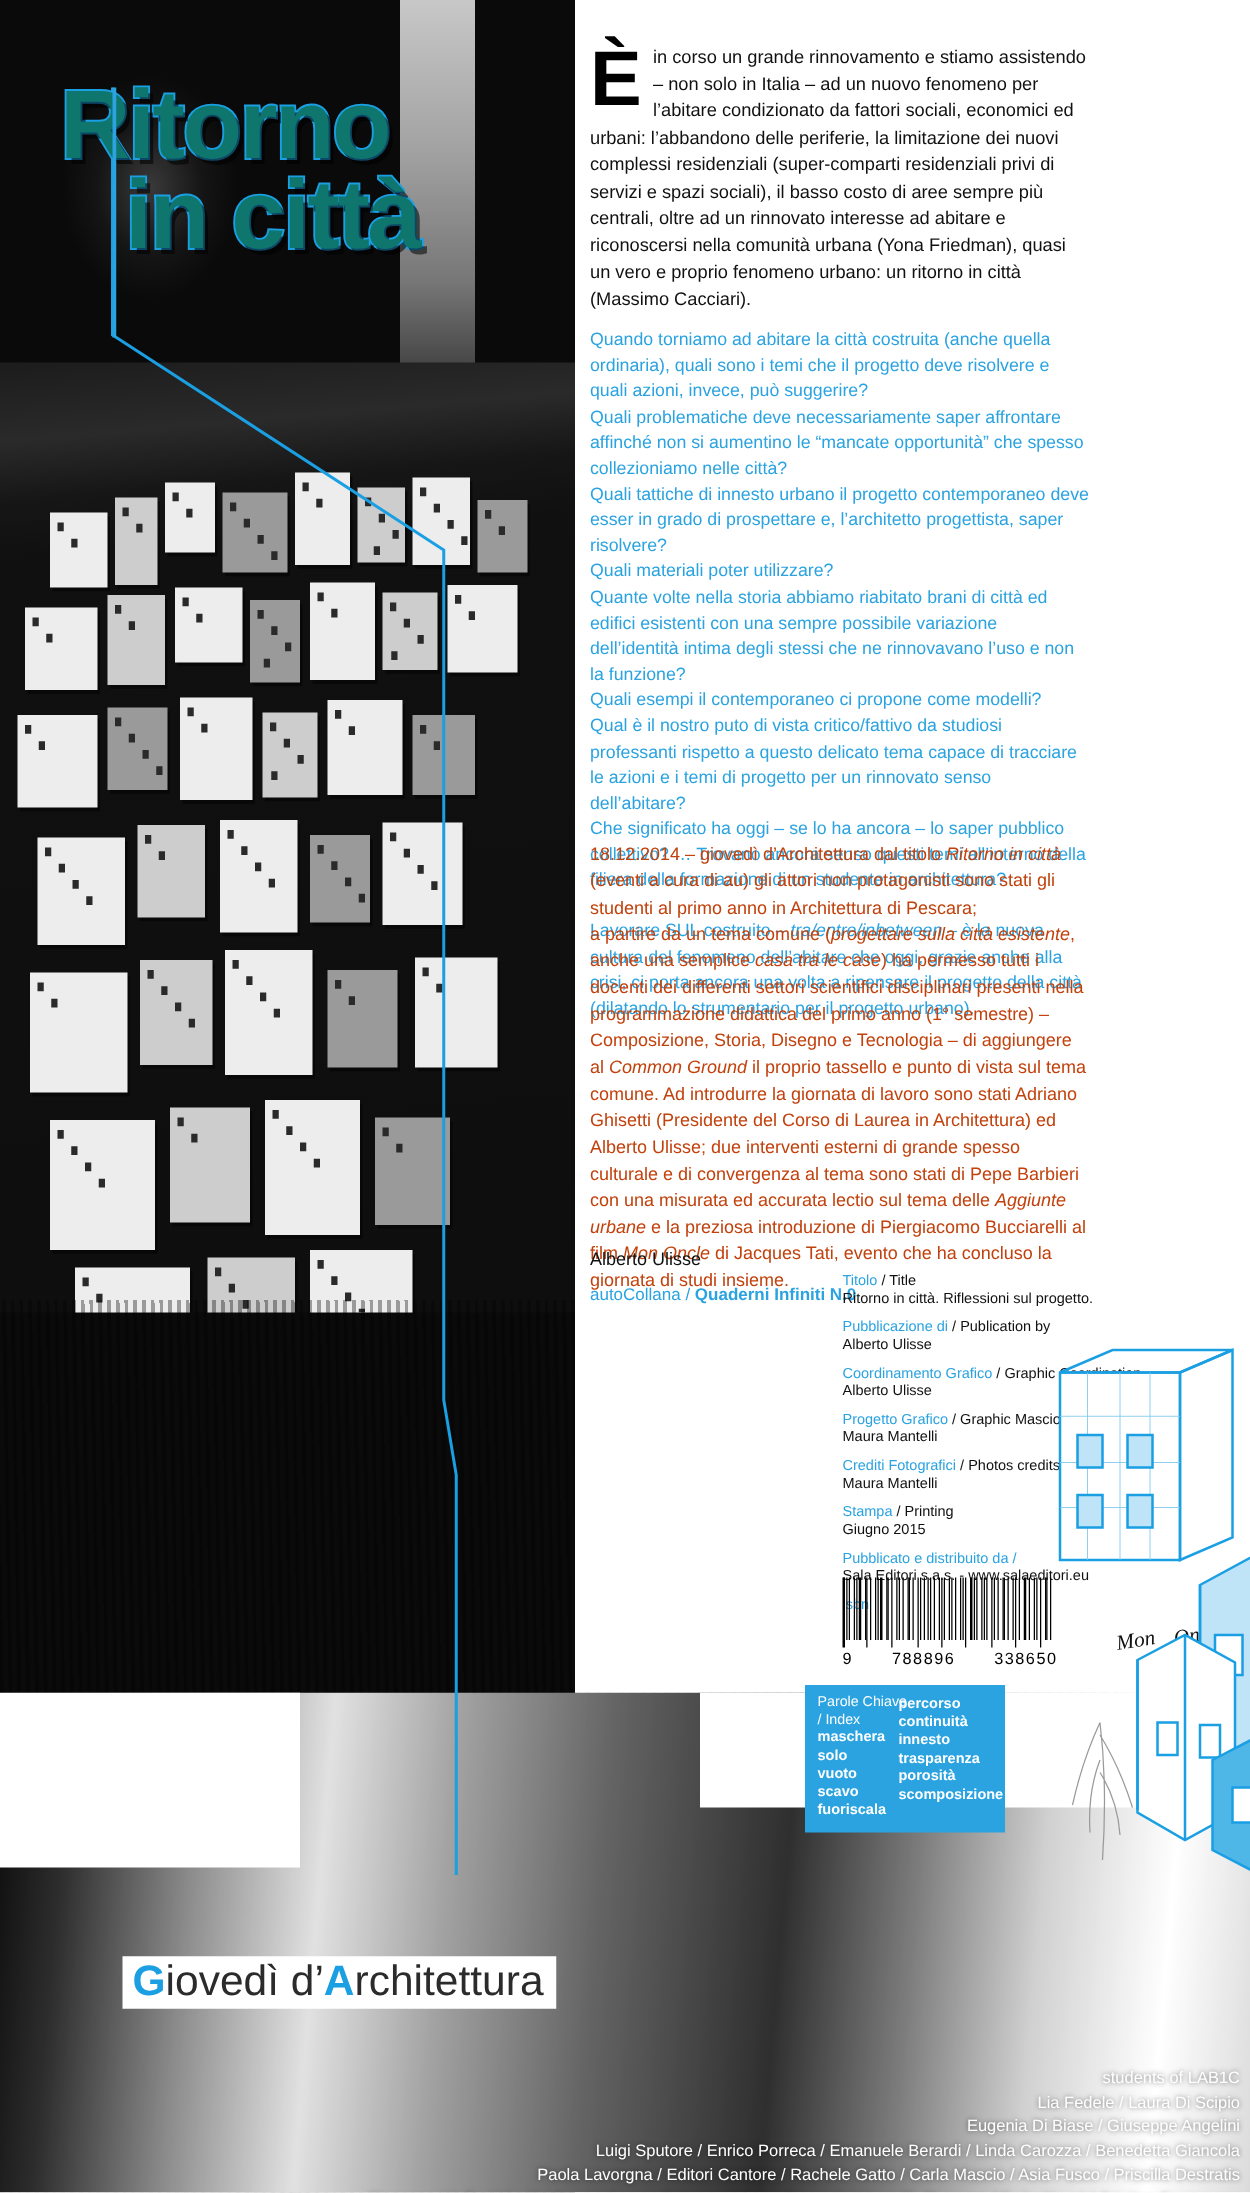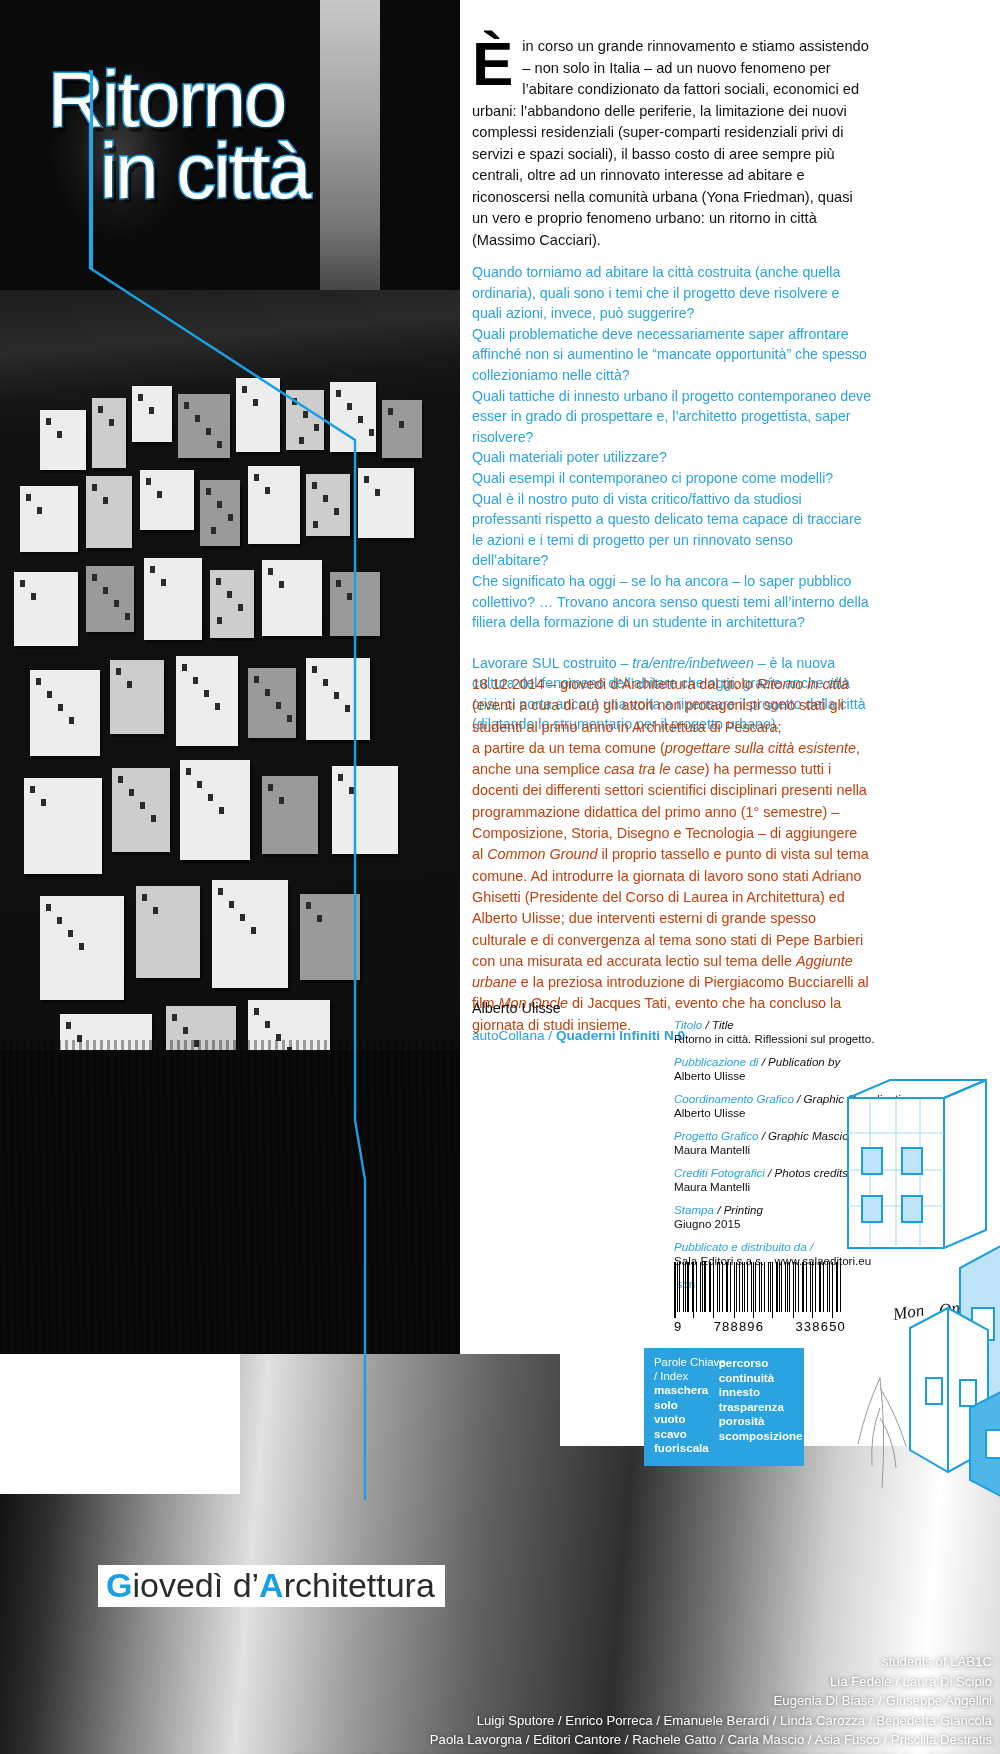--- a/index.html
+++ b/index.html
@@ -64,22 +64,22 @@
     background: repeating-linear-gradient(89deg, rgba(0,0,0,.35) 0 3px, rgba(255,255,255,.07) 3px 7px);
     mix-blend-mode: multiply;
   }
 
   
   .title-wrap {
     position:absolute; left:48px; top:64px; width:400px; z-index:6;
   }
   .title-rule { position:absolute; left:42px; top:6px; width:3px; height:200px; background:#2aa3e0; }
   .big-title {
-    font-size: 78px; line-height: .92; font-weight: 400; letter-spacing:-2px;
-    color:#ffffff;
+    font-size: 78px; line-height: .92; font-weight: 700; letter-spacing:-2px;
+    color:#0f766e;
     -webkit-text-stroke: 3px #1b9fe3;
     paint-order: stroke fill;
     text-shadow: 4px 5px 0 rgba(0,0,0,.55);
   }
   .big-title .l2 { display:block; margin-left:52px; }
 
   
   .diag-line { position:absolute; left:0; top:0; width:460px; height:1754px; z-index:5; pointer-events:none; }
 
   
@@ -123,21 +123,21 @@
   .author { position:absolute; left:12px; top:1000px; font-size:14.4px; color:#111; }
 
   
   .collana {
     position:absolute; left:12px; top:1028px; font-size:13.6px; color:#2aa3e0;
   }
   .collana b { font-weight:700; }
 
   .colophon { position:absolute; left:214px; top:1018px; width:300px; }
   .cl-item { margin-bottom:9px; }
-  .cl-label { font-size:11.6px; color:#2aa3e0; line-height:14px;font-style:italic; }
+  .cl-label { font-size:11.6px; color:#2aa3e0; line-height:14px; }
   .cl-label .sl { color:#111; }
   .cl-val { font-size:11.6px; color:#111; line-height:14px; }
   .isbn-lbl { font-size:11.6px; color:#2aa3e0; margin-top:2px; }
 
   .barcode { position:absolute; left:214px; top:1262px; width:170px; }
   .bars { height:56px; display:flex; align-items:stretch; }
   .bars i { display:block; background:#000; }
   .bc-num {
     font-size:13px; letter-spacing:1.2px; color:#000; margin-top:1px;
     display:flex; justify-content:space-between; width:172px;
@@ -404,20 +404,21 @@
     <div class="body-para">
       <span class="dropcap">È</span>
       <span>in corso un grande rinnovamento e stiamo assistendo – non solo in Italia – ad un nuovo fenomeno per l’abitare condizionato da fattori sociali, economici ed urbani: l’abbandono delle periferie, la limitazione dei nuovi complessi residenziali (super-comparti residenziali privi di servizi e spazi sociali), il basso costo di aree sempre più centrali, oltre ad un rinnovato interesse ad abitare e riconoscersi nella comunità urbana (Yona Friedman), quasi un vero e proprio fenomeno urbano: un ritorno in città (Massimo Cacciari).</span>
     </div>
 
     <div class="q-block">
       <p>Quando torniamo ad abitare la città costruita (anche quella ordinaria), quali sono i temi che il progetto deve risolvere e quali azioni, invece, può suggerire?</p>
       <p>Quali problematiche deve necessariamente saper affrontare affinché non si aumentino le “mancate opportunità” che spesso collezioniamo nelle città?</p>
       <p>Quali tattiche di innesto urbano il progetto contemporaneo deve esser in grado di prospettare e, l’architetto progettista, saper risolvere?</p>
       <p>Quali materiali poter utilizzare?</p>
+      <p>Quante volte nella storia abbiamo riabitato brani di città ed edifici esistenti con una sempre possibile variazione dell’identità intima degli stessi che ne rinnovavano l’uso e non la funzione?</p>
       <p>Quali esempi il contemporaneo ci propone come modelli?</p>
       <p>Qual è il nostro puto di vista critico/fattivo da studiosi professanti rispetto a questo delicato tema capace di tracciare le azioni e i temi di progetto per un rinnovato senso dell’abitare?</p>
       <p>Che significato ha oggi – se lo ha ancora – lo saper pubblico collettivo? … Trovano ancora senso questi temi all’interno della filiera della formazione di un studente in architettura?</p>
       <div class="gap"></div>
       <p><span>Lavorare SUL costruito – </span><em>tra/entre/inbetween</em><span> – è la nuova cultura del fenomeno dell’abitare che oggi, grazie anche alla crisi, ci porta ancora una volta  a ripensare il progetto della città (dilatando lo strumentario per il progetto urbano).</span></p>
     </div>
 
     <div class="note-para">
       <p><span>18.12.2014 – giovedì d’Architettura dal titolo </span><em>Ritorno in città</em><span> (eventi a cura di au) gli attori non protagonisti sono stati gli studenti al primo anno in Architettura di Pescara;</span></p>
       <p><span>a partire da un tema comune (</span><em>progettare sulla città esistente</em><span>, anche una semplice </span><em>casa tra le case</em><span>) ha permesso tutti i docenti dei differenti settori scientifici disciplinari presenti nella programmazione didattica del primo anno (1° semestre) – Composizione, Storia, Disegno e Tecnologia – di aggiungere al </span><em>Common Ground</em><span> il proprio tassello e punto di vista sul tema comune. Ad introdurre la giornata di lavoro sono stati Adriano Ghisetti (Presidente del Corso di Laurea in Architettura) ed Alberto Ulisse; due interventi esterni di grande spesso culturale e di convergenza al tema sono stati di Pepe Barbieri con una misurata ed accurata lectio sul tema delle </span><em>Aggiunte urbane</em><span> e la preziosa introduzione di Piergiacomo Bucciarelli al film </span><em>Mon Oncle</em><span> di Jacques Tati, evento che ha concluso la giornata di studi insieme.</span></p>

